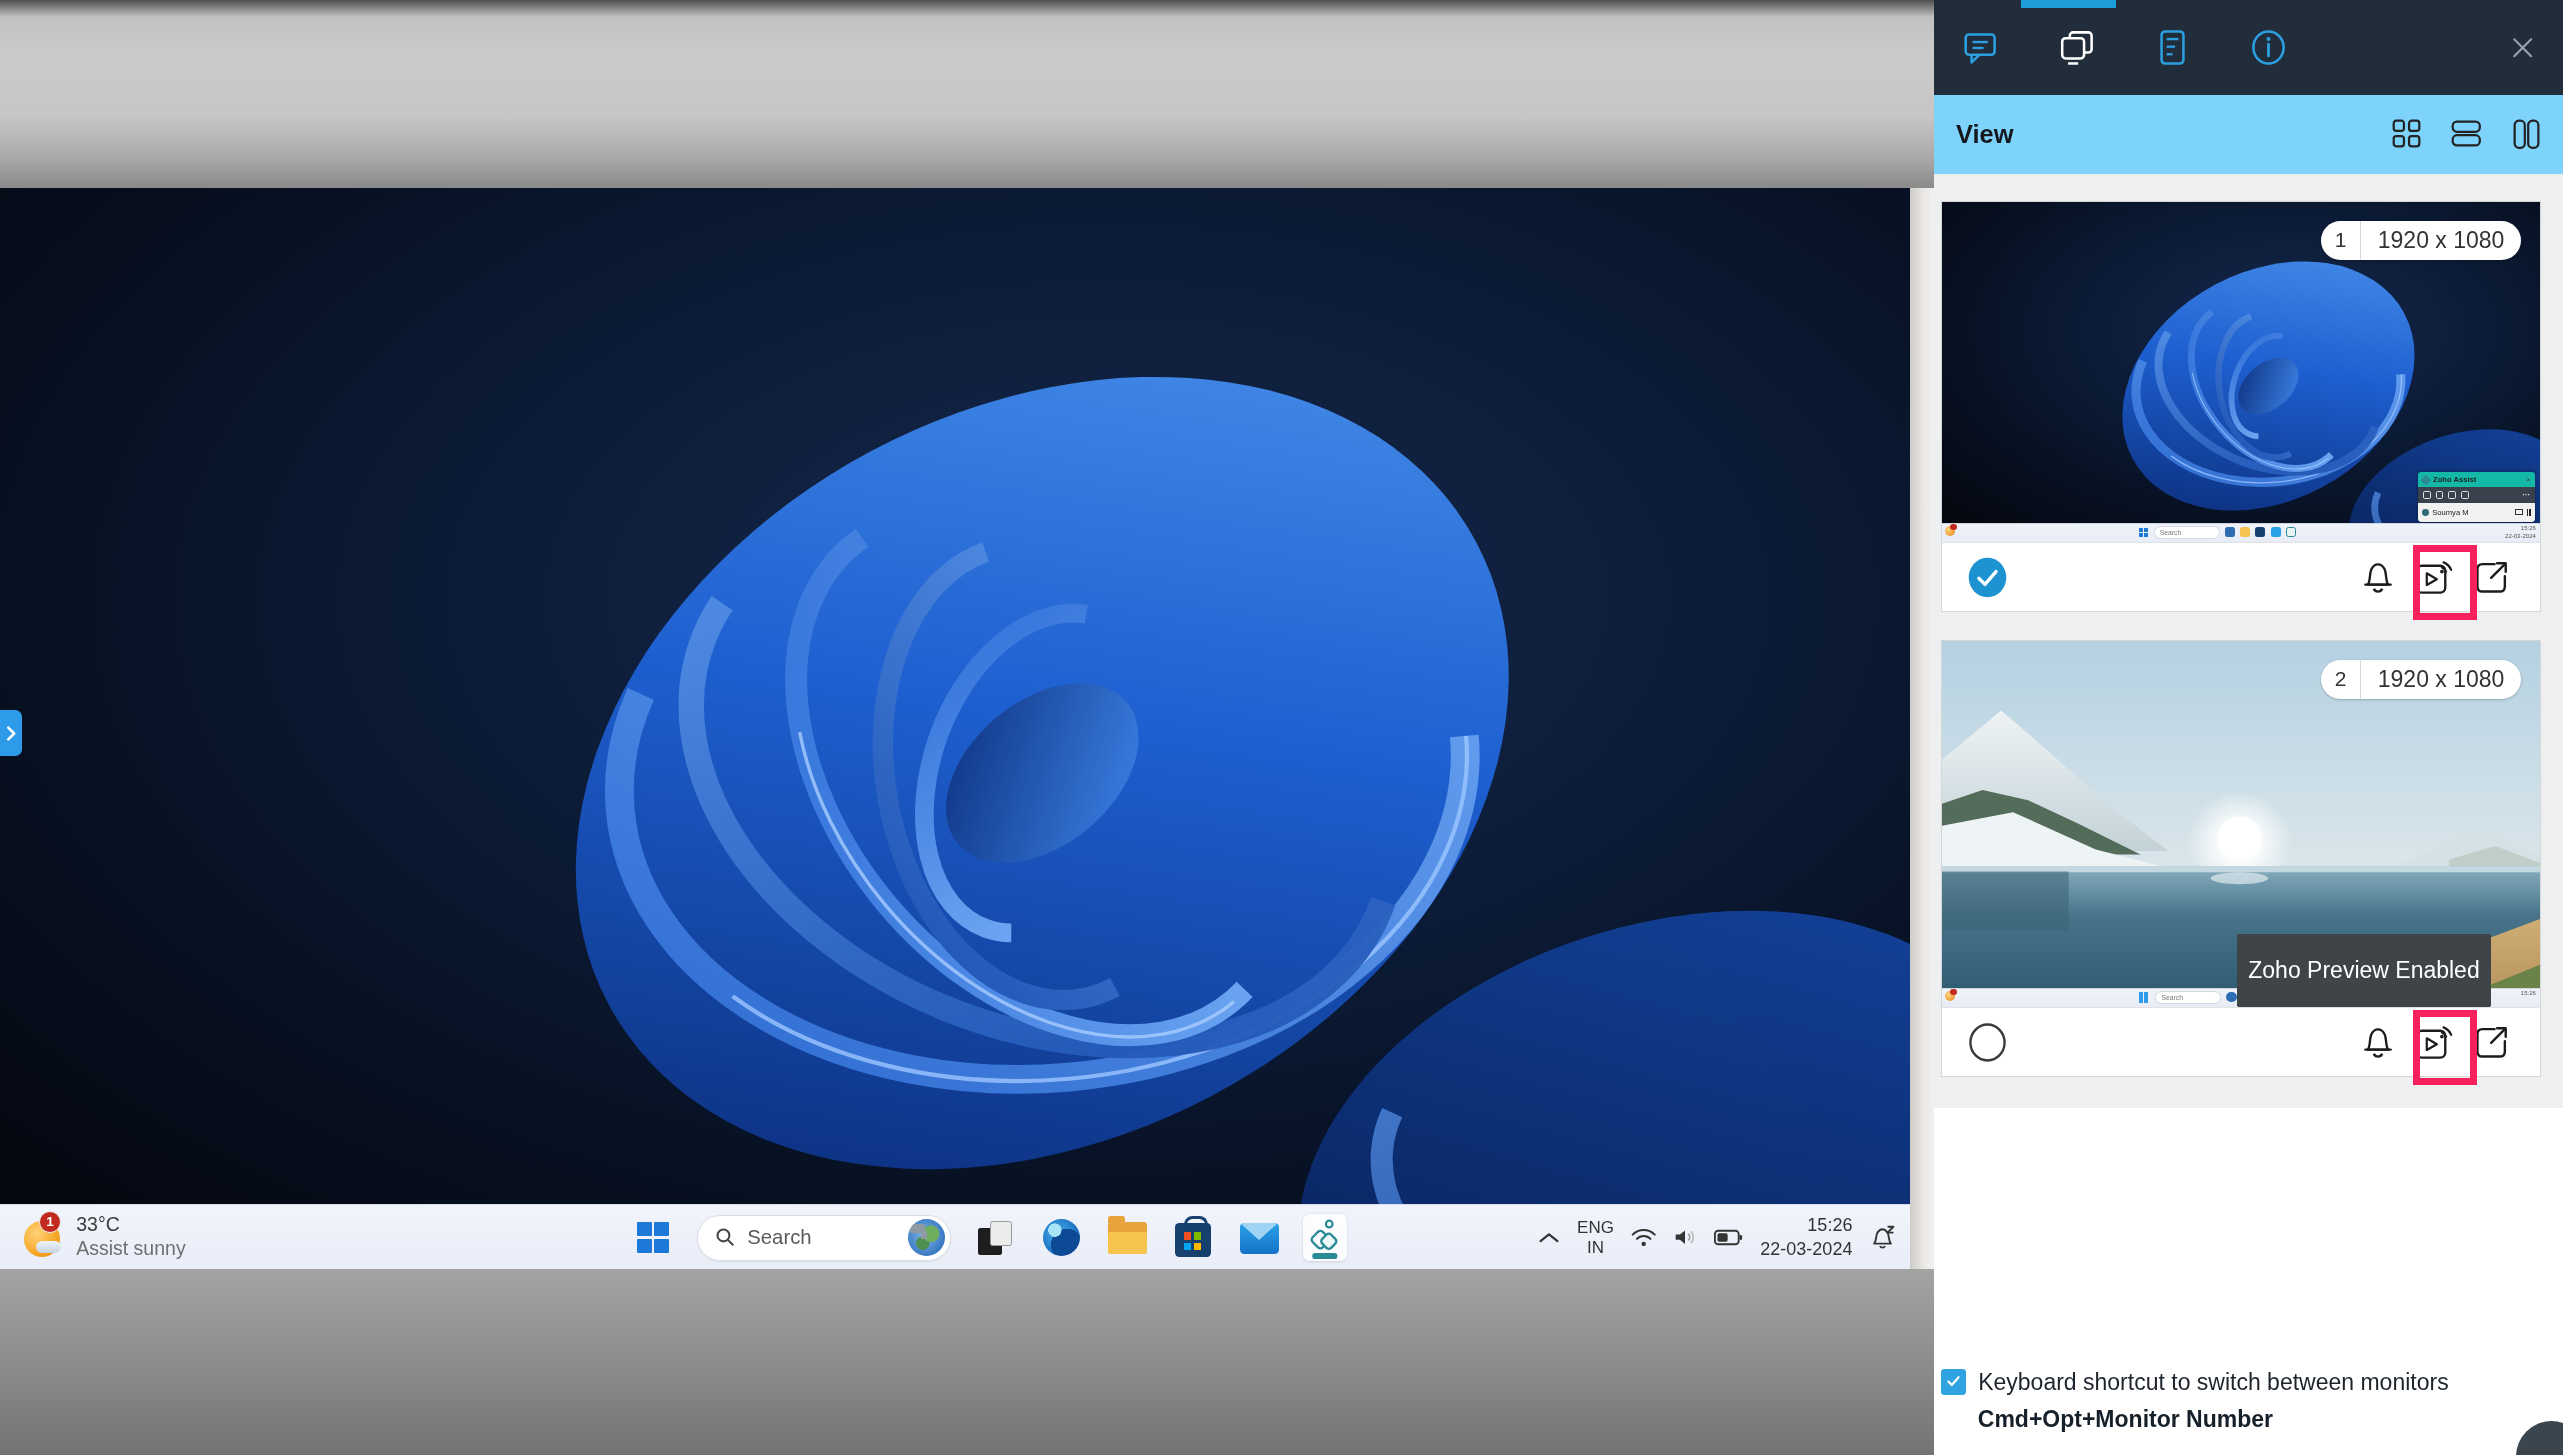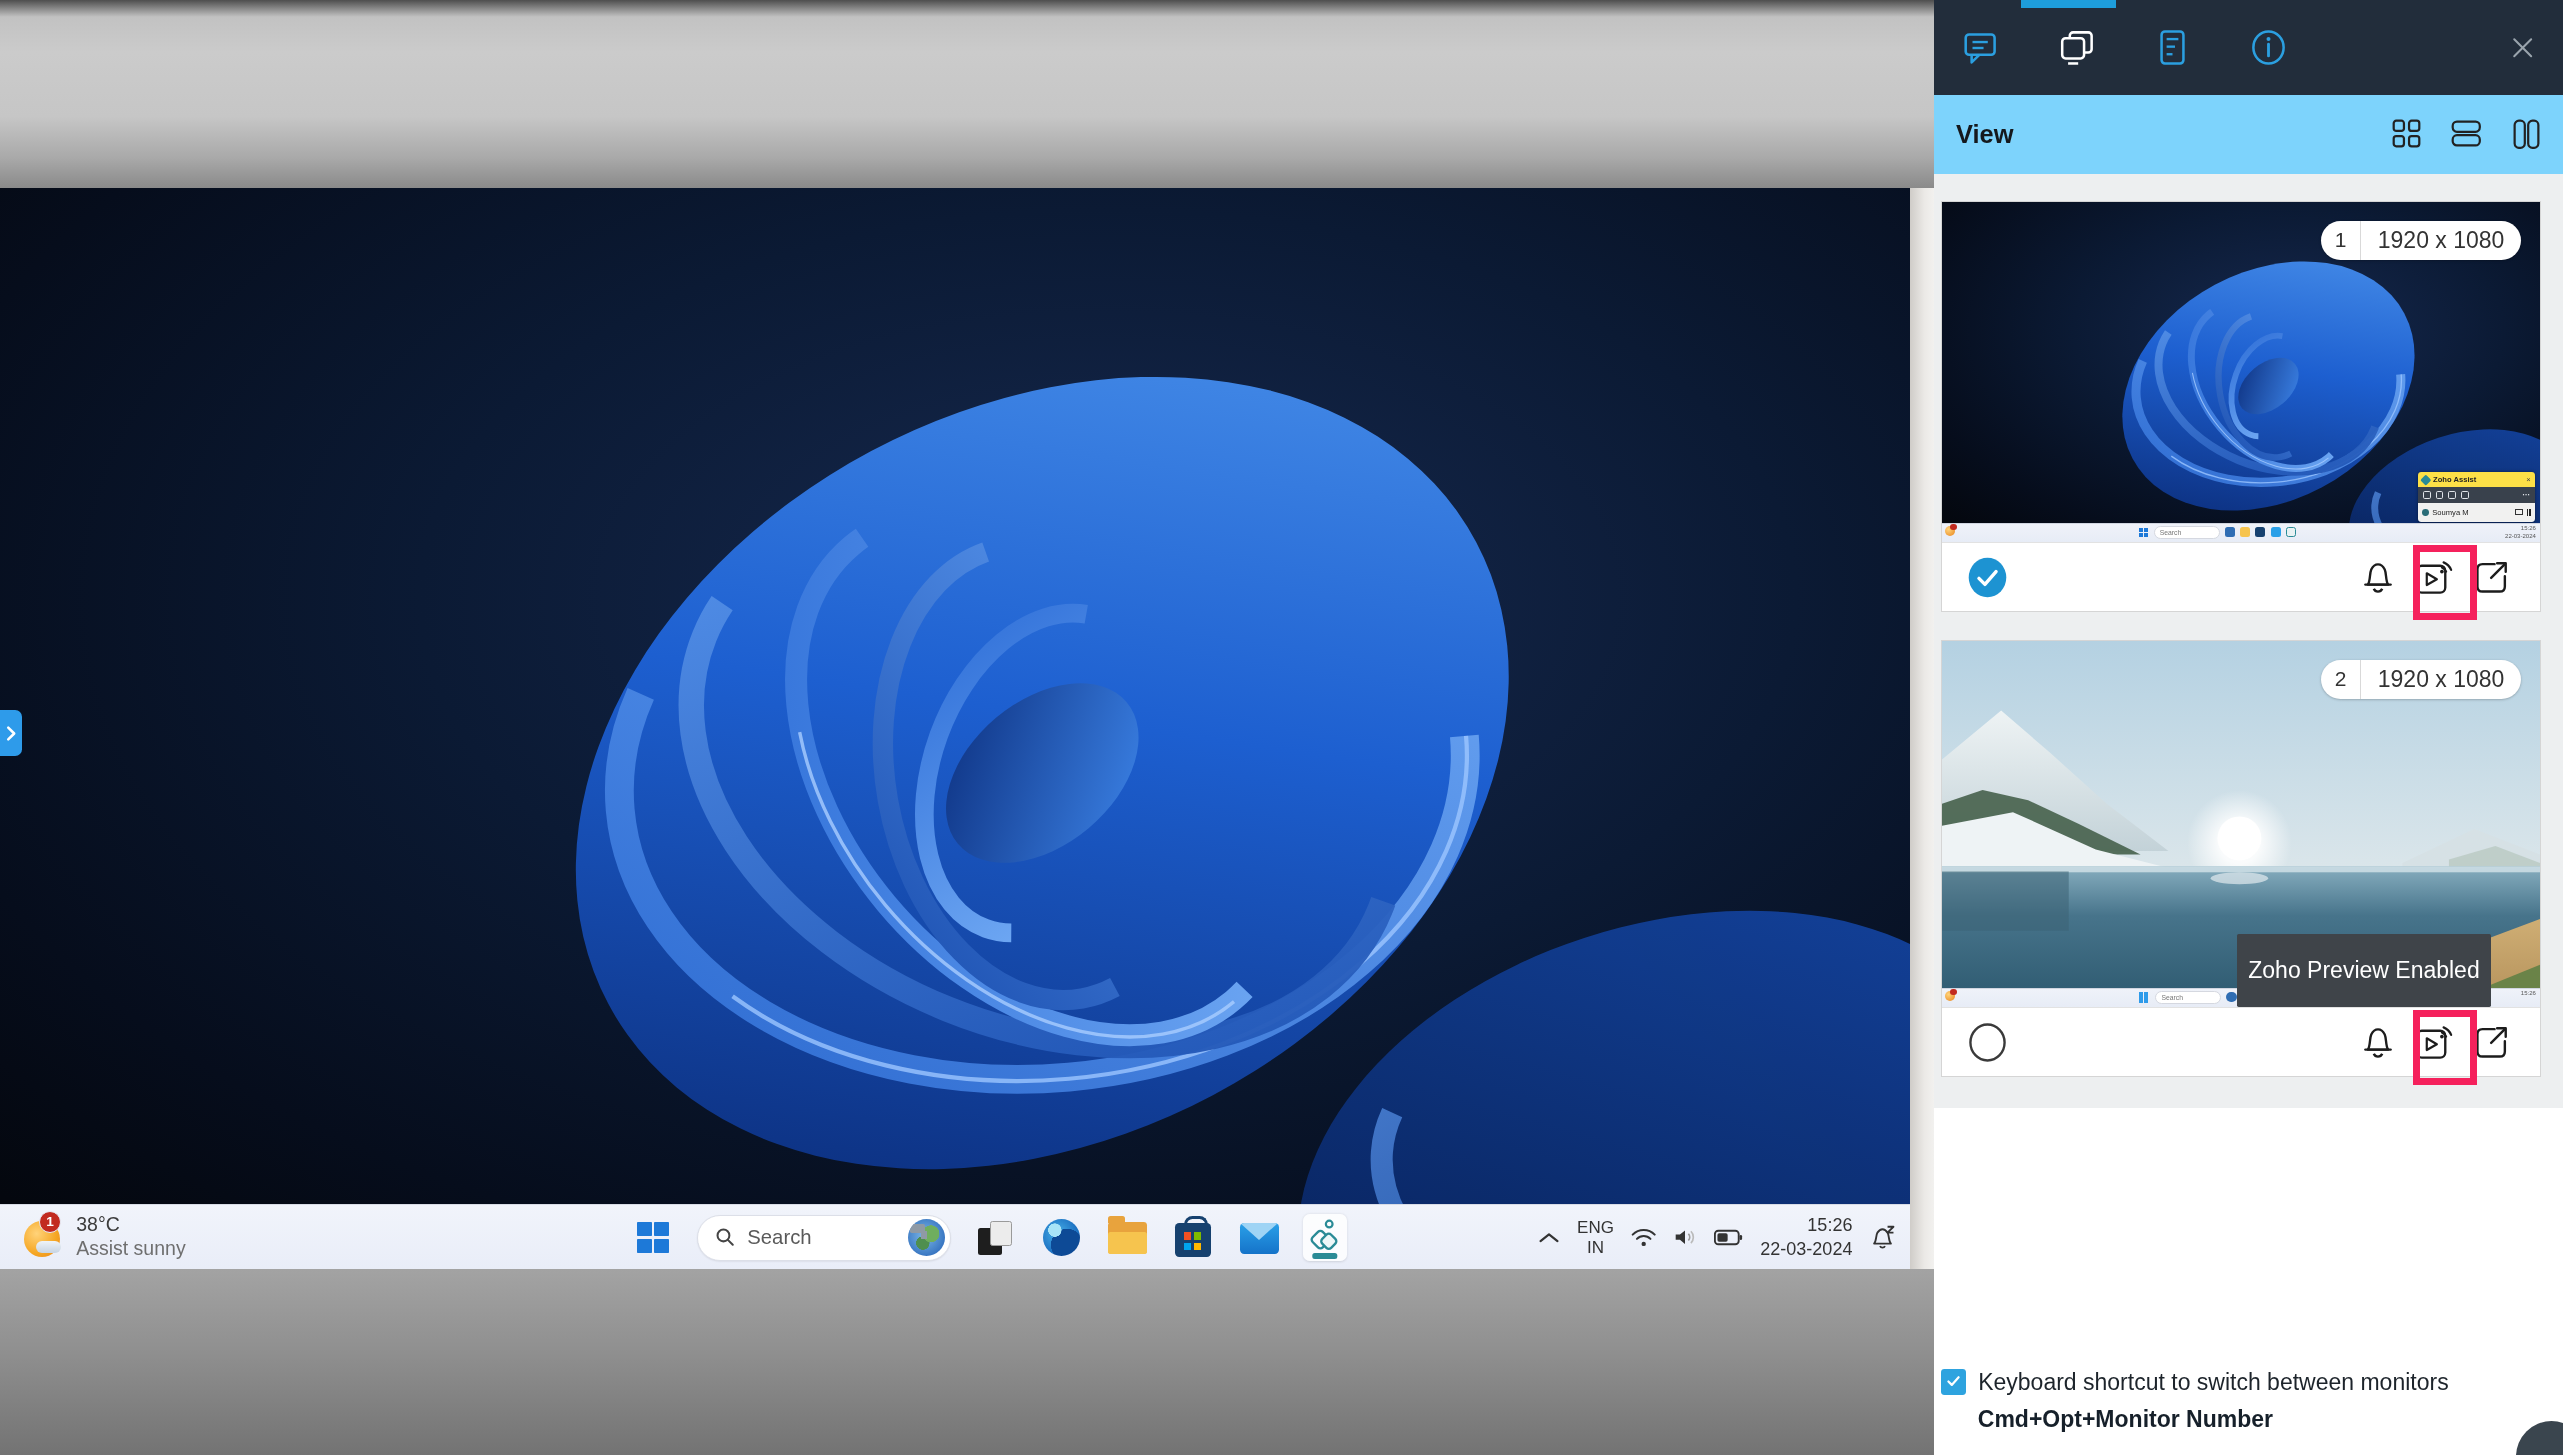--- a/index.html
+++ b/index.html
@@ -106,21 +106,21 @@
   .mb-start { width:9.3px; height:9.3px; display:grid; grid-template-columns:4.2px 4.2px; grid-template-rows:4.2px 4.2px; gap:0.8px; }
   .mb-start span { background:#1d79d8; }
   .mb-search { width:66px; height:12.7px; background:#fff; border:0.8px solid #d5d8e0; border-radius:6.8px; display:flex; align-items:center; padding:0 5.1px; gap:3.4px; font-size:6.8px; color:#777; }
   .mb-dot { width:10.2px; height:10.2px; border-radius:2.5px; }
   .mb-time { position:absolute; right:4.2px; top:1.7px; text-align:right; font-size:6px; line-height:1.25; color:#555; }
   .mb-pause { width:11px; height:11px; display:flex; gap:1.7px; }
   .mb-pause span { width:3.4px; height:11px; background:#2e9bea; }
 
   .mini-assist { position:absolute; right:5.1px; bottom:20.3px; width:117px; border-radius:3.4px; overflow:hidden;
     box-shadow:0 0.8px 3.4px rgba(0,0,0,.45); font-size:7.6px; }
-  .ma-title { height:14.4px; background:#fde047; display:flex; align-items:center; gap:3.4px; padding:0 4.2px; }
+  .ma-title { height:14.4px; background:#14b8a6; display:flex; align-items:center; gap:3.4px; padding:0 4.2px; }
   .ma-logo { width:7.6px; height:7.6px; background:#2a8b96; transform:rotate(45deg); border-radius:1.7px; }
   .ma-name { flex:1; font-weight:bold; font-size:7.6px; color:#222; }
   .ma-x { font-size:7.6px; color:#444; }
   .ma-tools { height:16px; background:#39414c; display:flex; align-items:center; gap:5.1px; padding:0 5.1px; }
   .ma-tools i { width:7.6px; height:7.6px; border:0.8px solid #dfe3e8; border-radius:1.7px; }
   .ma-tools .ma-sp { flex:1; }
   .ma-tools b { color:#dfe3e8; font-size:7.6px; line-height:0; }
   .ma-user { height:19px; background:#f1f1f0; display:flex; align-items:center; gap:3.4px; padding:0 4.2px; }
   .ma-av { width:6.8px; height:6.8px; border-radius:50%; background:#2a6d77; }
   .ma-uname { flex:1; font-size:7.6px; color:#222; }
@@ -253,21 +253,21 @@
       </svg>
 
     <div class="taskbar">
       <div class="weather">
         <span class="weather-icon">
           <span class="weather-sun"></span>
             <span class="weather-cloud"></span>
           <span class="weather-badge">1</span>
         </span>
         <span class="weather-text">
-          <span class="weather-temp">38°C</span>
+          <span class="weather-temp">33°C</span>
           <span class="weather-desc">Assist sunny</span>
         </span>
       </div>
 
       <div class="tb-center">
         <div class="tb-btn">
           <span class="win-logo">
               <span></span>
               <span></span>
               <span></span>

